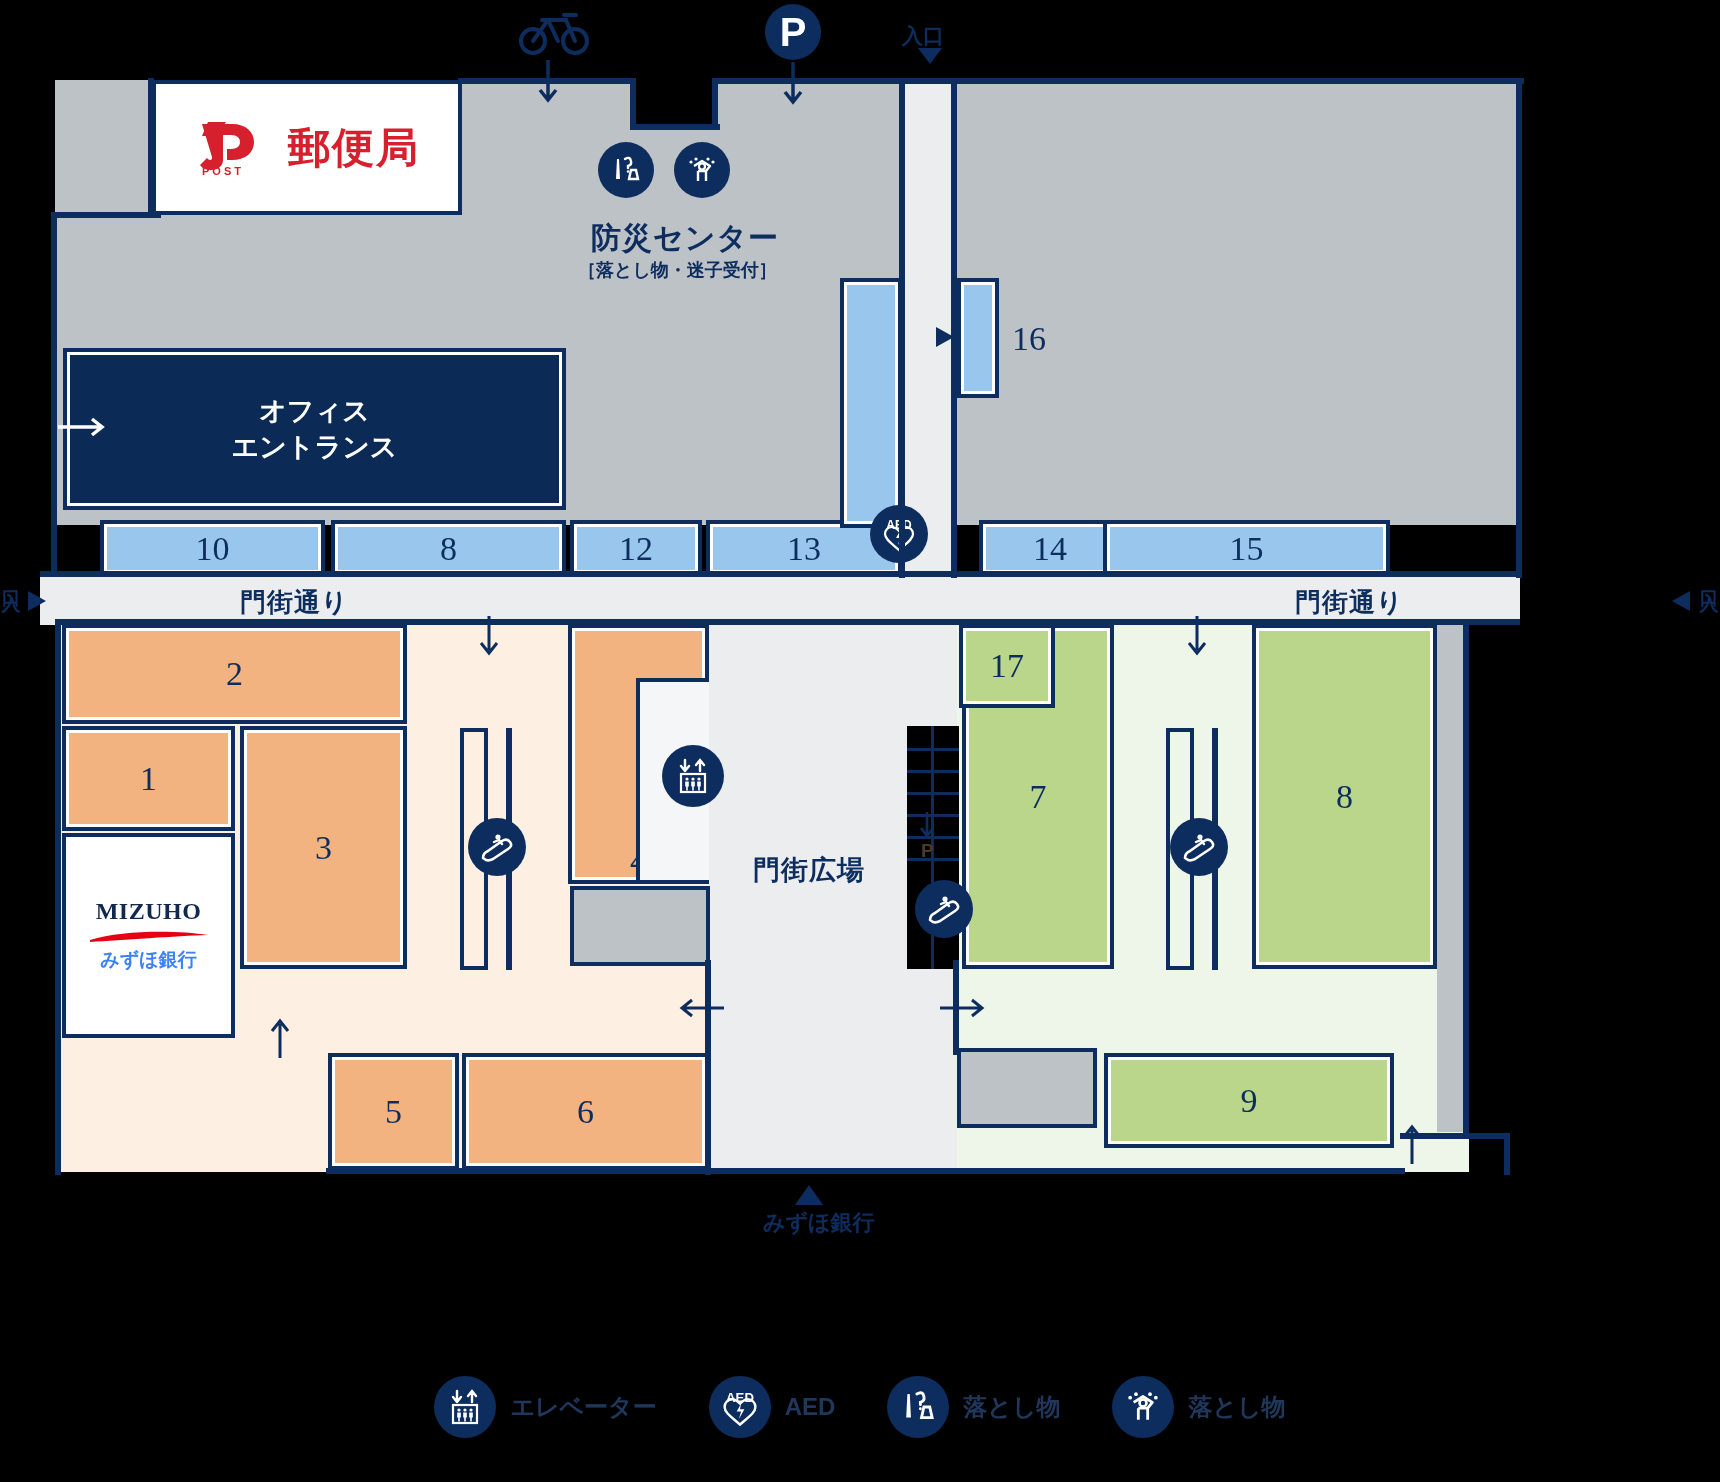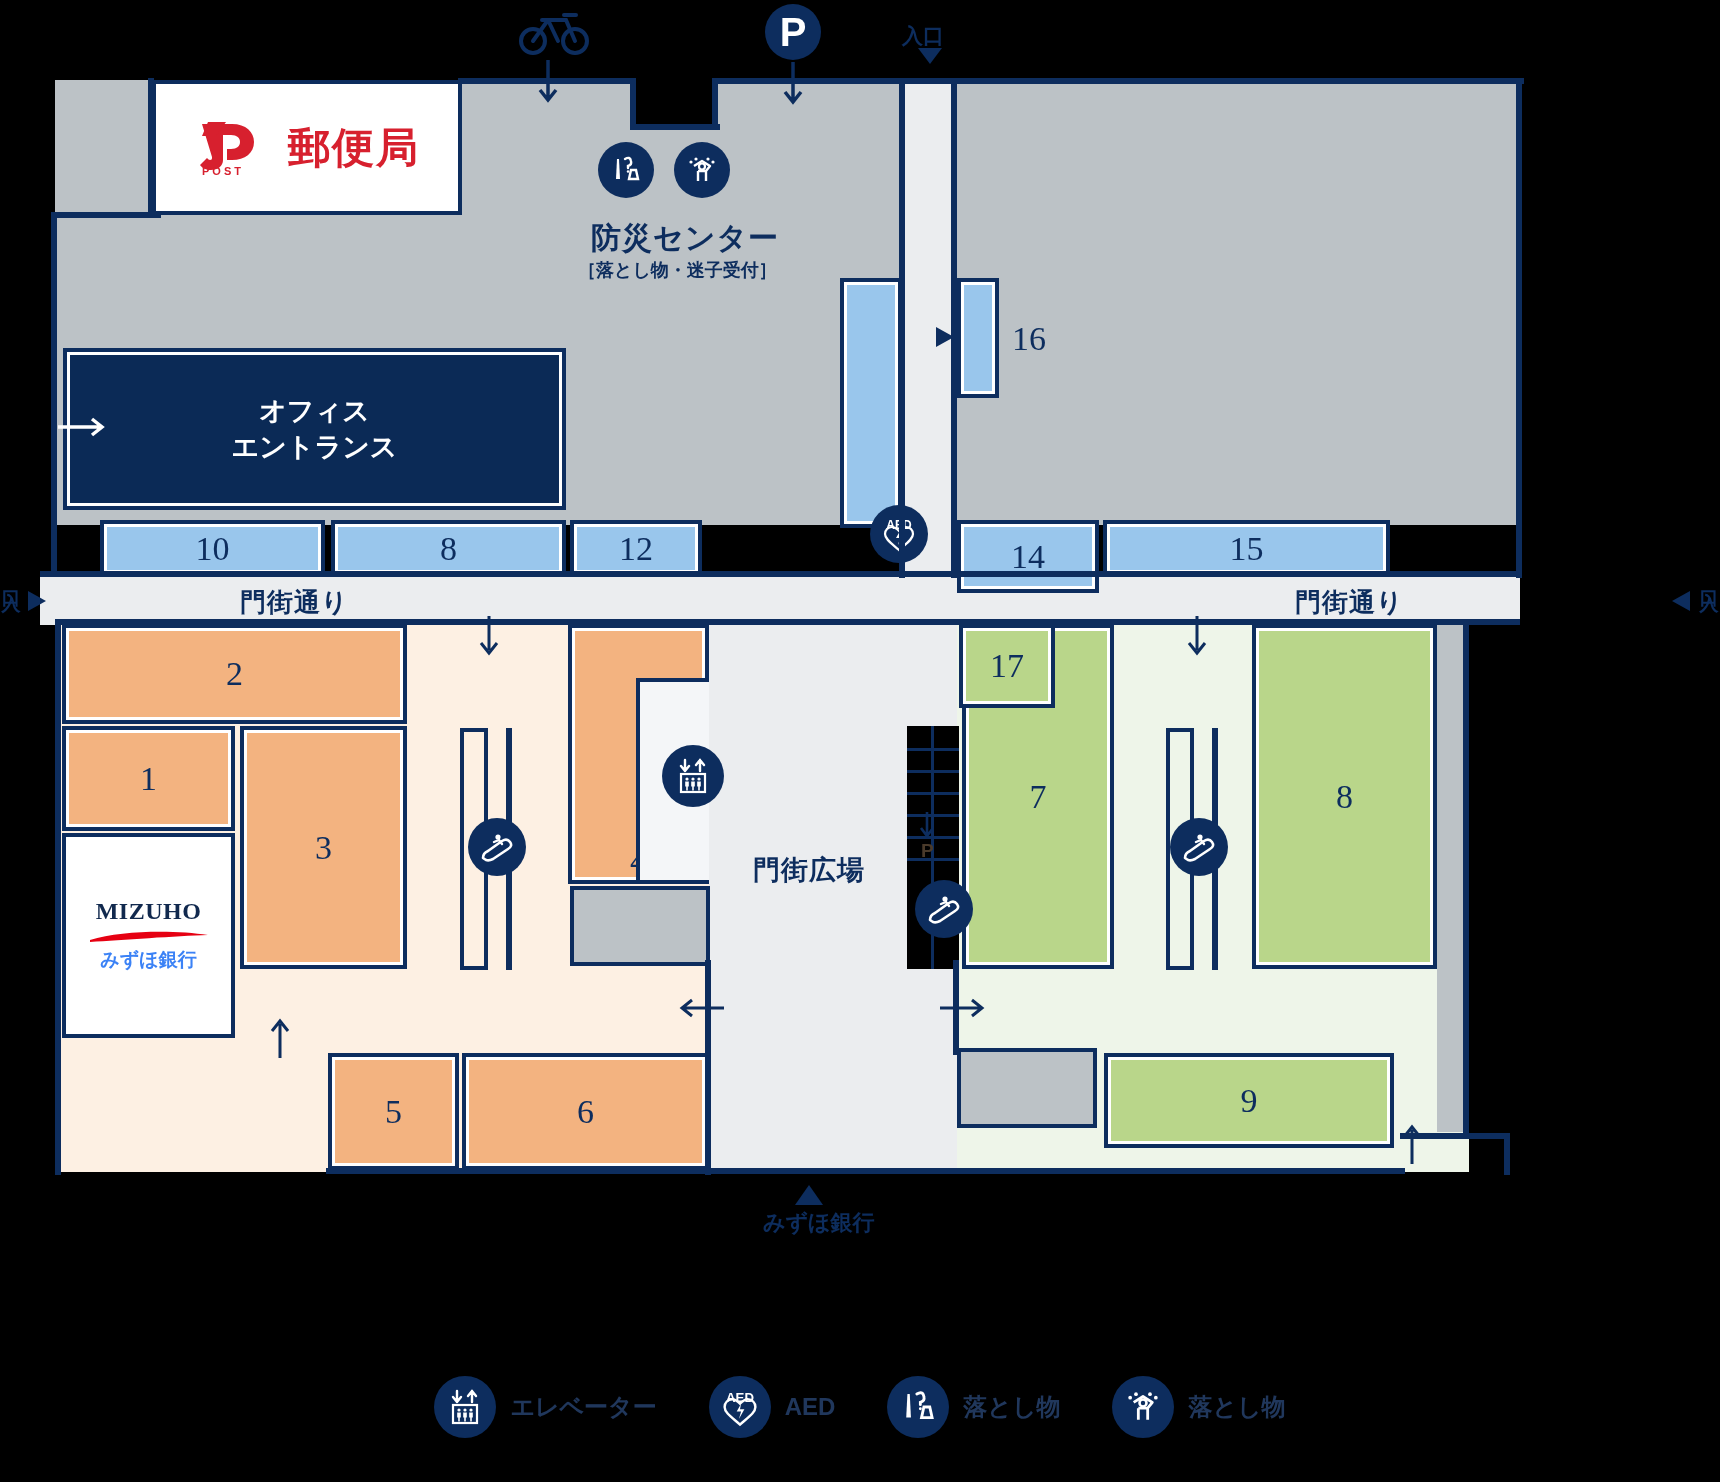--- a/index.html
+++ b/index.html
@@ -143,21 +143,24 @@
 
   <div class="abs shopBlue" style="left:100px;top:520px;width:225px;height:57px;">
     <span class="num">10</span>
   </div>
   <div class="abs shopBlue" style="left:331px;top:520px;width:235px;height:57px;">
     <span class="num">8</span>
   </div>
   <div class="abs shopBlue" style="left:570px;top:520px;width:132px;height:57px;">
     <span class="num">12</span>
   </div>
-  <div class="abs shopBlue" style="left:957px;top:520px;width:142px;height:73px;">
+  <div class="abs shopBlue" style="left:706px;top:520px;width:196px;height:57px;">
+    <span class="num">13</span>
+  </div>
+  <div class="abs shopBlue" style="left:979px;top:520px;width:142px;height:57px;">
     <span class="num">14</span>
   </div>
   <div class="abs shopBlue" style="left:1103px;top:520px;width:287px;height:57px;">
     <span class="num">15</span>
   </div>
 
   <div class="abs shopBlue" style="left:840px;top:278px;width:62px;height:250px;"></div>
 
   <div class="abs shopBlue" style="left:957px;top:278px;width:42px;height:120px;"></div>
   <div class="abs" style="left:932px;top:325px;width:26px;height:24px;">

